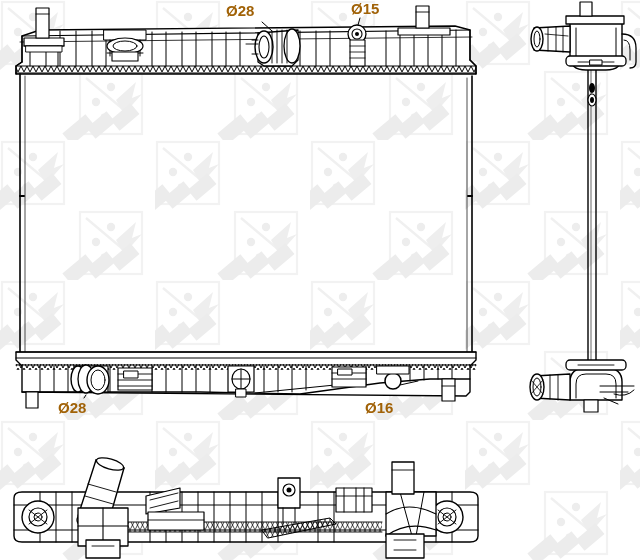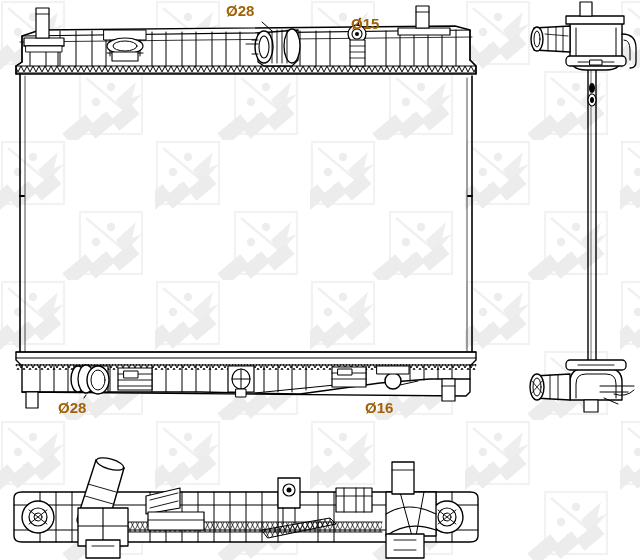--- a/index.html
+++ b/index.html
@@ -13,21 +13,21 @@
              pointer-events:none;opacity:1;}
 
   
   #drawing{position:absolute;left:0;top:0;width:640px;height:560px;}
 
   
   .dim{position:absolute;font-family:"Liberation Sans",sans-serif;
        font-weight:bold;font-size:15px;color:#a16207;letter-spacing:0px;
        white-space:nowrap;line-height:1;}
   .dim-top-left{left:226px;top:3px;}
-  .dim-top-right{left:351px;top:16px;text-align:right;}
+  .dim-top-right{left:351px;top:1px;text-align:right;}
   .dim-bot-left{left:58px;top:400px;}
   .dim-bot-right{left:365px;top:400px;}
 </style>
 </head>
 <body>
 
 <div id="stage">
 
   <svg id="watermark" viewBox="0 0 640 560" xmlns="http://www.w3.org/2000/svg">
     <defs>

